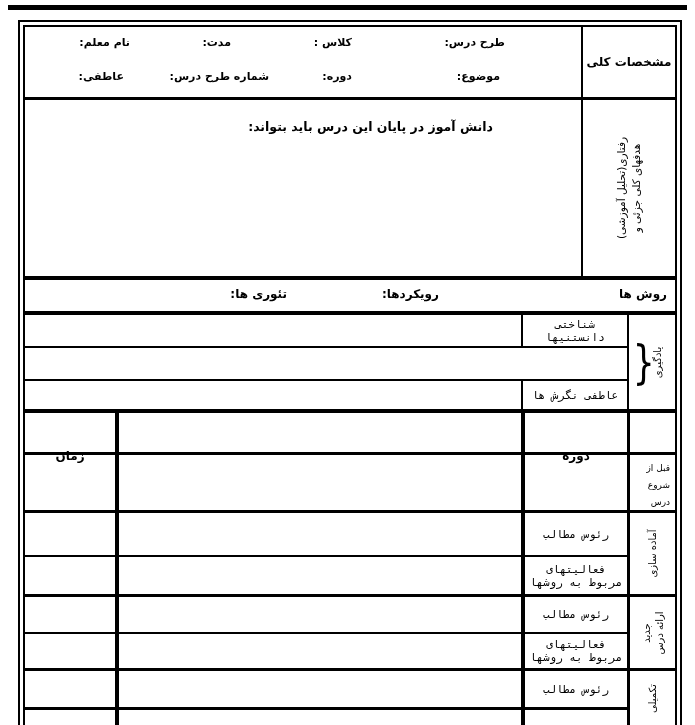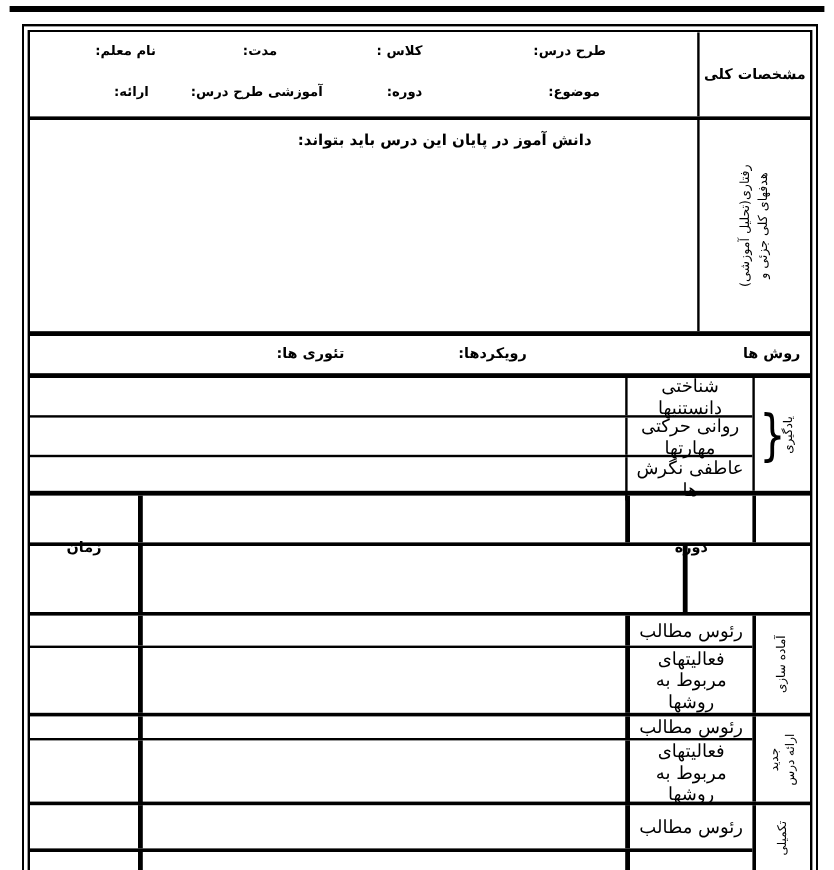--- a/index.html
+++ b/index.html
@@ -42,23 +42,23 @@
   
   .g1{height:44px;border-bottom:2px solid #000;}
   .h1{height:37px;border-bottom:2px solid #000;}
   .i1{height:39px;border-bottom:3px solid #000;}
   .sub-fill{flex:1;}
 
   
   .b{font-weight:bold;margin-top:47px;}
   .hdrLbl{position:absolute;font-size:11px;font-weight:bold;white-space:nowrap;margin-left:48px;}
   .secTitle{font-size:12px;font-weight:bold;}
-  .smallLbl{font-size:15px;display:flex;align-items:center;justify-content:center;height:100%;text-align:center;padding:0 2px;}
+  .smallLbl{font-size:11px;display:flex;align-items:center;justify-content:center;height:100%;text-align:center;padding:0 2px;font-family:Liberation Mono, monospace;}
   .centerLbl{display:flex;align-items:center;justify-content:center;height:100%;}
-  .prompt{font-size:12.5px;font-weight:bold;text-align:right;padding:9px 88px 0 0;}
+  .prompt{font-size:12.5px;font-weight:bold;text-align:right;padding:19px 88px 0 0;}
   .mLbl{position:absolute;top:7px;font-size:12px;font-weight:bold;white-space:nowrap;}
   .vwrap{display:flex;align-items:center;justify-content:center;height:100%;overflow:visible;}
   .vtext{transform:rotate(-90deg);white-space:nowrap;font-size:10px;}
   .v2{transform:rotate(-90deg);display:flex;flex-direction:column-reverse;align-items:center;line-height:13px;font-size:10px;white-space:nowrap;}
   .objLabel .v2{font-size:10.5px;line-height:15px;}
   .brace{position:absolute;left:0px;top:50%;transform:translateY(-50%) scaleX(.75);font-size:46px;font-weight:normal;line-height:1;}
   .beforeTxt{font-size:9px;line-height:17px;text-align:right;padding:5px 5px 0 0;}
 </style>
 </head>
 <body>
@@ -72,22 +72,22 @@
       <div class="cell secCellA">
         <span class="secTitle">مشخصات کلی</span>
       </div>
       <div class="cell fill">
         <span class="hdrLbl" style="top:9px;right:76px;">طرح درس:</span>
         <span class="hdrLbl" style="top:9px;right:229px;">کلاس :</span>
         <span class="hdrLbl" style="top:9px;right:350px;">مدت:</span>
         <span class="hdrLbl" style="top:9px;right:451px;">نام معلم:</span>
         <span class="hdrLbl" style="top:43px;right:81px;">موضوع:</span>
         <span class="hdrLbl" style="top:43px;right:229px;">دوره:</span>
-        <span class="hdrLbl" style="top:43px;right:312px;">آموزشی طرح درس:</span>
-        <span class="hdrLbl" style="top:43px;right:457px;">ارائه:</span>
+        <span class="hdrLbl" style="top:43px;right:312px;">شماره طرح درس:</span>
+        <span class="hdrLbl" style="top:43px;right:457px;">عاطفی:</span>
       </div>
     </div>
 
     <div class="row rowB">
       <div class="cell secCellA objLabel">
         <span class="v2">
           <span>هدفهای کلی جزئی و</span>
           <span>رفتاری(تحلیل آموزشی)</span>
         </span>
       </div>
@@ -112,23 +112,20 @@
         </div>
       </div>
       <div class="subcol">
         <div class="subrow ld1">
           <div class="cell label2">
             <div class="smallLbl">شناختی دانستنیها</div>
           </div>
           <div class="cell fill"></div>
         </div>
         <div class="subrow ld2">
-          <div class="cell label2">
-            <div class="smallLbl">روانی حرکتی مهارتها</div>
-          </div>
           <div class="cell fill"></div>
         </div>
         <div class="subrow ld3">
           <div class="cell label2">
             <div class="smallLbl">عاطفی نگرش ها</div>
           </div>
           <div class="cell fill"></div>
         </div>
       </div>
     </div>
@@ -142,20 +139,23 @@
       </div>
       <div class="cell wide3"></div>
       <div class="cell timeCol">
         <div class="centerLbl">
             <span class="b" style="font-size:12px;">زمان</span>
           </div>
       </div>
     </div>
 
     <div class="row rowF">
+      <div class="cell narrow3">
+        <div class="beforeTxt">قبل از شروع درس</div>
+      </div>
       <div class="cell label3"></div>
       <div class="cell wide3"></div>
       <div class="cell timeCol"></div>
     </div>
 
     <div class="row grpG">
       <div class="cell narrow3">
         <div class="vwrap">
             <span class="vtext">آماده سازی</span>
           </div>

